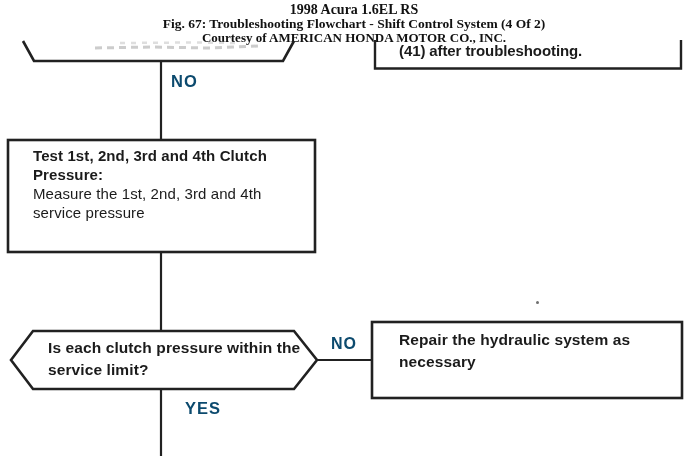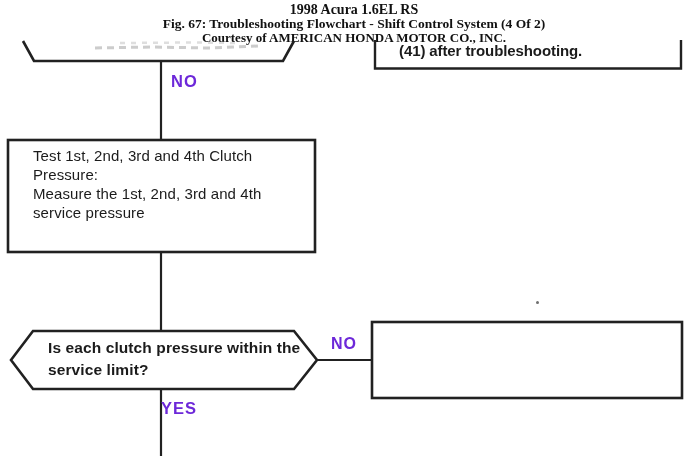--- a/index.html
+++ b/index.html
@@ -10,29 +10,29 @@
   .hdr{
     position:absolute;left:4px;width:700px;text-align:center;
     font-family:"Liberation Serif",serif;font-weight:bold;color:#111;
     white-space:nowrap;
   }
   .hdr1{top:2px;font-size:14px;}
   .hdr2{top:16px;font-size:13.5px;}
   .hdr3{top:30px;font-size:13px;}
   svg.lines{position:absolute;left:0;top:0;}
   .fc-text{position:absolute;line-height:19px;font-size:15px;letter-spacing:.1px;}
-  .bold{font-weight:400;}
+  .bold{font-weight:700;}
   .test-text{left:33px;top:146px;width:276px;}
   .hex-text{left:48px;top:337px;width:262px;font-weight:700;font-size:15.5px;line-height:21.5px;}
   .repair-text{left:399px;top:329px;width:284px;font-weight:700;font-size:15.5px;line-height:21.5px;}
   .topright-text{left:399px;top:41px;width:280px;font-weight:700;font-size:15px;letter-spacing:-.1px;}
-  .conn-label{position:absolute;font-weight:700;font-size:16.5px;letter-spacing:1px;color:#6d28d9;}
+  .conn-label{position:absolute;font-weight:700;font-size:16.5px;letter-spacing:1px;color:#0c4a6e;}
   .lbl-no-top{left:171px;top:72px;}
   .lbl-no-right{left:331px;top:335px;font-size:16px;}
-  .lbl-yes{left:161px;top:399px;text-align:center;}
+  .lbl-yes{left:185px;top:399px;text-align:center;}
   .speck{position:absolute;left:536px;top:301px;width:3px;height:3px;background:#6f6f6f;border-radius:50%;}
 </style>
 </head>
 <body>
 
 <div class="page">
 
   <div class="hdr hdr1">1998 Acura 1.6EL RS</div>
   <div class="hdr hdr2">Fig. 67: Troubleshooting Flowchart - Shift Control System (4 Of 2)</div>
   <div class="hdr hdr3">Courtesy of AMERICAN HONDA MOTOR CO., INC.</div>
@@ -67,18 +67,19 @@
 
   <div class="fc-text test-text">
     <div class="bold">Test 1st, 2nd, 3rd and 4th Clutch Pressure:</div>
     <div>Measure the 1st, 2nd, 3rd and 4th service pressure</div>
   </div>
 
   <div class="fc-text hex-text">Is each clutch pressure within the service limit?</div>
 
   <div class="conn-label lbl-no-right">NO</div>
 
+  <div class="fc-text repair-text">Repair the hydraulic system as necessary</div>
 
   <div class="conn-label lbl-yes">YES</div>
 
   <div class="speck"></div>
 
 </div>
 
 </body></html>

